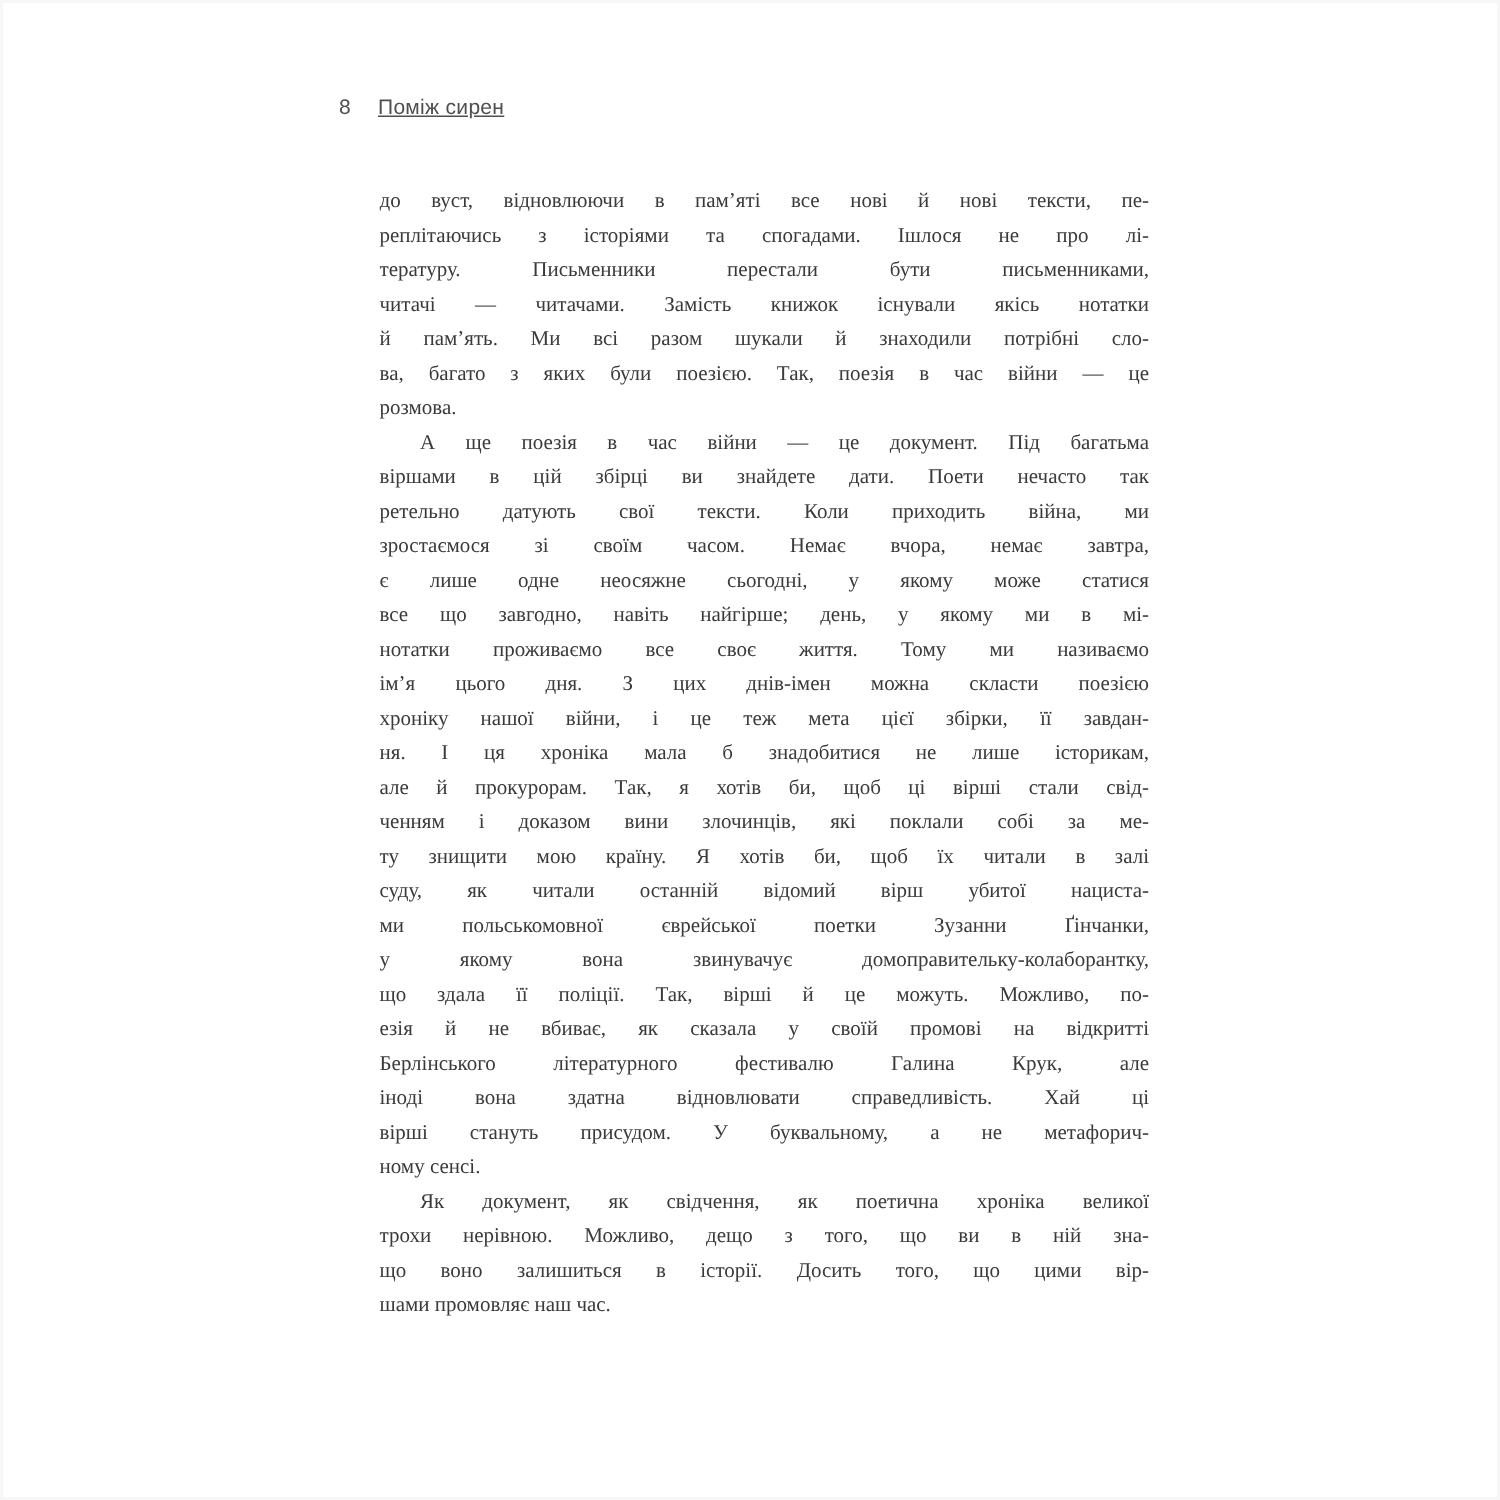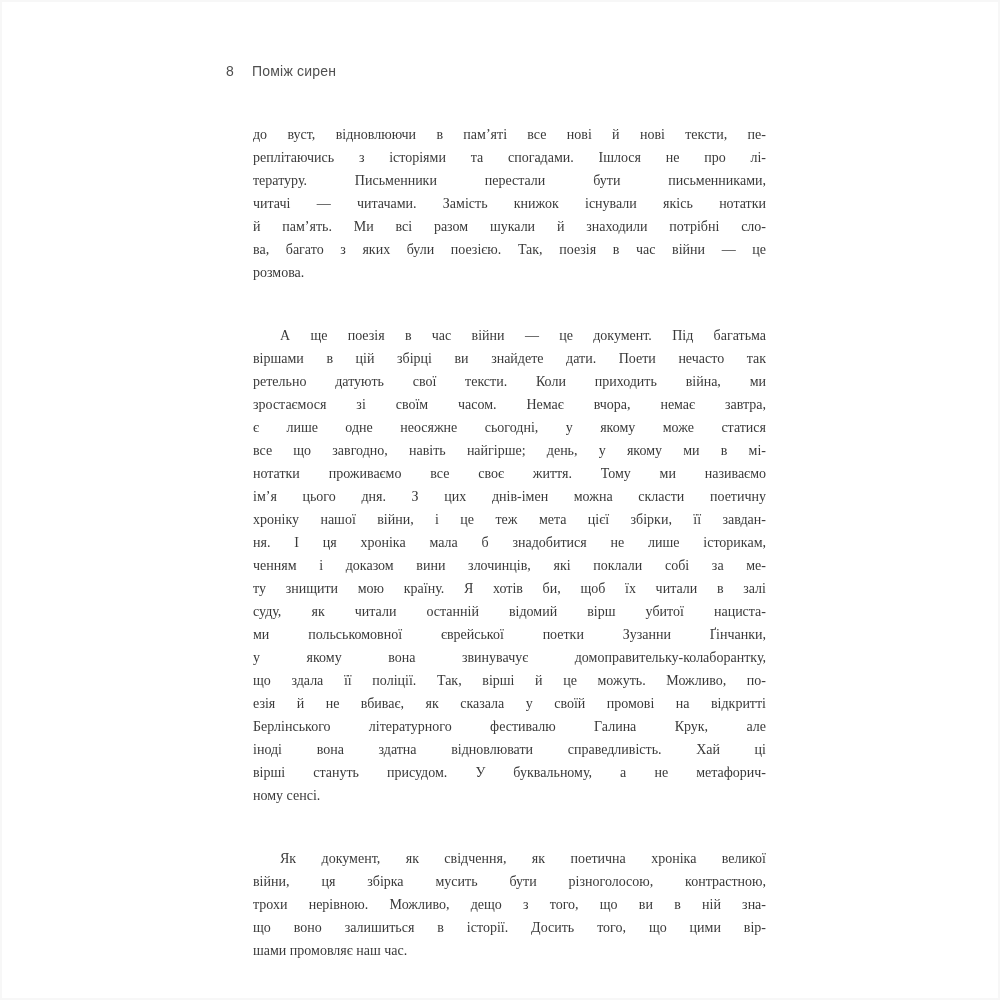--- a/index.html
+++ b/index.html
@@ -30,20 +30,21 @@
   .page-number {
     position: absolute;
     left: 226px;
     top: 0;
   }
   .running-title {
     position: absolute;
     left: 252px;
     top: 0;
     letter-spacing: 0.2px;
+    text-decoration: underline;
   }
   .text-block {
     position: absolute;
     left: 253px;
     top: 123px;
     width: 513px;
     color: var(--body-text, #3a3a3a);
     font-size: 14px;
   }
   .paragraph {
@@ -56,21 +57,20 @@
     text-align: justify;
     text-align-last: justify;
     white-space: normal;
   }
   .line.last {
     text-align: center;
     text-align-last: left;
   }
   .line.indent {
     padding-left: 27px;
-    margin-top: 40px;
   }
 </style>
 </head>
 <body>
 
 <div class="page">
   <div class="running-header">
     <span class="page-number">8</span>
     <span class="running-title">Поміж сирен</span>
   </div>
@@ -86,36 +86,36 @@
         <div class="line last">розмова.</div>
       </div>
       <div class="paragraph">
         <div class="line indent">А ще поезія в час війни — це документ. Під багатьма</div>
         <div class="line">віршами в цій збірці ви знайдете дати. Поети нечасто так</div>
         <div class="line">ретельно датують свої тексти. Коли приходить війна, ми</div>
         <div class="line">зростаємося зі своїм часом. Немає вчора, немає завтра,</div>
         <div class="line">є лише одне неосяжне сьогодні, у якому може статися</div>
         <div class="line">все що завгодно, навіть найгірше; день, у якому ми в мі-</div>
         <div class="line">нотатки проживаємо все своє життя. Тому ми називаємо</div>
-        <div class="line">ім’я цього дня. З цих днів-імен можна скласти поетичну</div>
+        <div class="line">ім’я цього дня. З цих днів-імен можна скласти поезією</div>
         <div class="line">хроніку нашої війни, і це теж мета цієї збірки, її завдан-</div>
         <div class="line">ня. І ця хроніка мала б знадобитися не лише історикам,</div>
+        <div class="line">але й прокурорам. Так, я хотів би, щоб ці вірші стали свід-</div>
         <div class="line">ченням і доказом вини злочинців, які поклали собі за ме-</div>
         <div class="line">ту знищити мою країну. Я хотів би, щоб їх читали в залі</div>
         <div class="line">суду, як читали останній відомий вірш убитої нациста-</div>
         <div class="line">ми польськомовної єврейської поетки Зузанни Ґінчанки,</div>
         <div class="line">у якому вона звинувачує домоправительку-колаборантку,</div>
         <div class="line">що здала її поліції. Так, вірші й це можуть. Можливо, по-</div>
         <div class="line">езія й не вбиває, як сказала у своїй промові на відкритті</div>
         <div class="line">Берлінського літературного фестивалю Галина Крук, але</div>
         <div class="line">іноді вона здатна відновлювати справедливість. Хай ці</div>
         <div class="line">вірші стануть присудом. У буквальному, а не метафорич-</div>
         <div class="line last">ному сенсі.</div>
       </div>
       <div class="paragraph">
         <div class="line indent">Як документ, як свідчення, як поетична хроніка великої</div>
-        <div class="line">війни, ця збірка мусить бути різноголосою, контрастною,</div>
         <div class="line">трохи нерівною. Можливо, дещо з того, що ви в ній зна-</div>
         <div class="line">що воно залишиться в історії. Досить того, що цими вір-</div>
         <div class="line last">шами промовляє наш час.</div>
       </div>
     </div>
 </div>
 
 </body></html>

